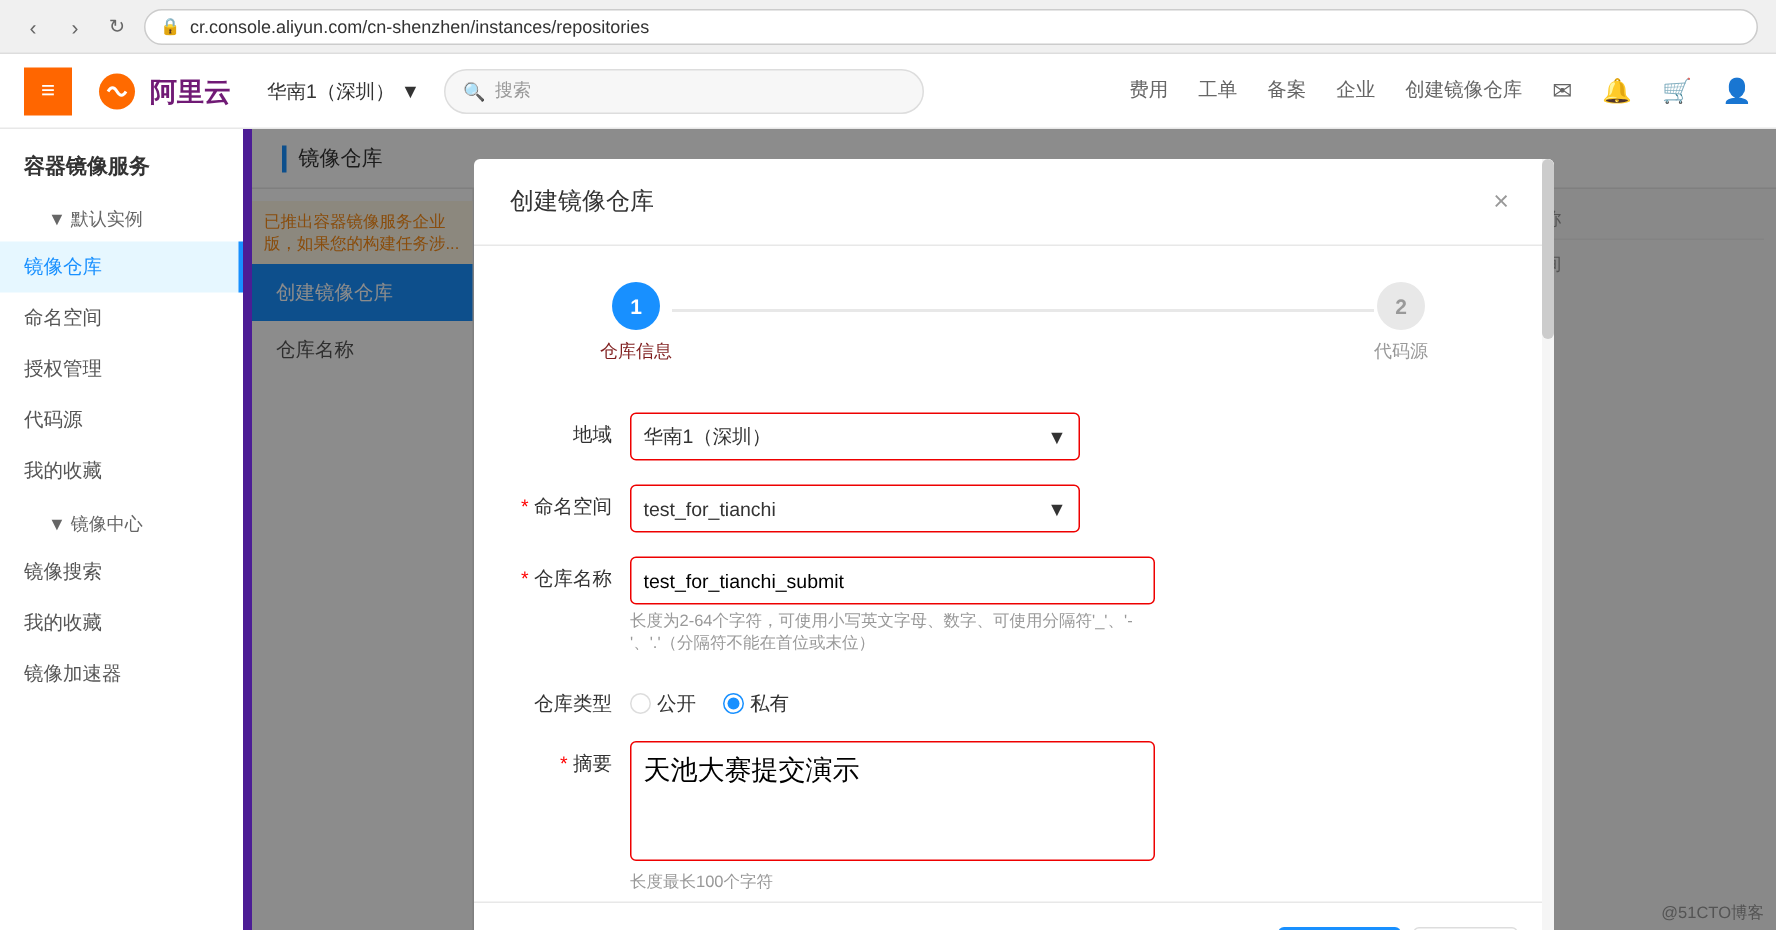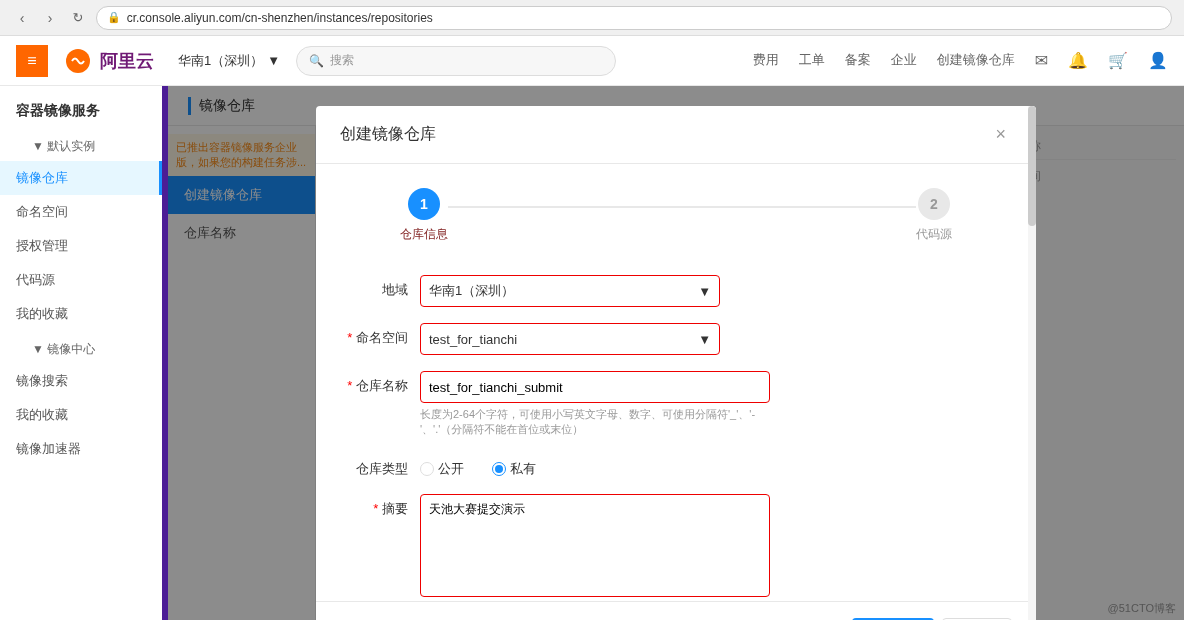--- a/index.html
+++ b/index.html
@@ -343,33 +343,33 @@
       font-size: 13px;
     }
     .form-hint {
       font-size: 11px;
       color: #999;
       margin-top: 4px;
       line-height: 1.4;
     }
     .form-textarea {
       width: 100%;
-      height: 103px;
+      height: 80px;
       border: 1px solid #e00;
       border-radius: 4px;
       padding: 6px 8px;
-      font-size: 12px;
+      font-size: 18px;
       resize: none;
     }
 
     
     .radio-group {
       display: flex;
       align-items: center;
-      gap: 28px;
+      gap: 18px;
       padding-top: 6px;
     }
     .radio-item {
       display: flex; align-items: center; gap: 4px;
       cursor: pointer; font-size: 13px;
     }
     .radio-circle {
       width: 14px; height: 14px;
       border-radius: 50%;
       border: 1px solid #ddd;

